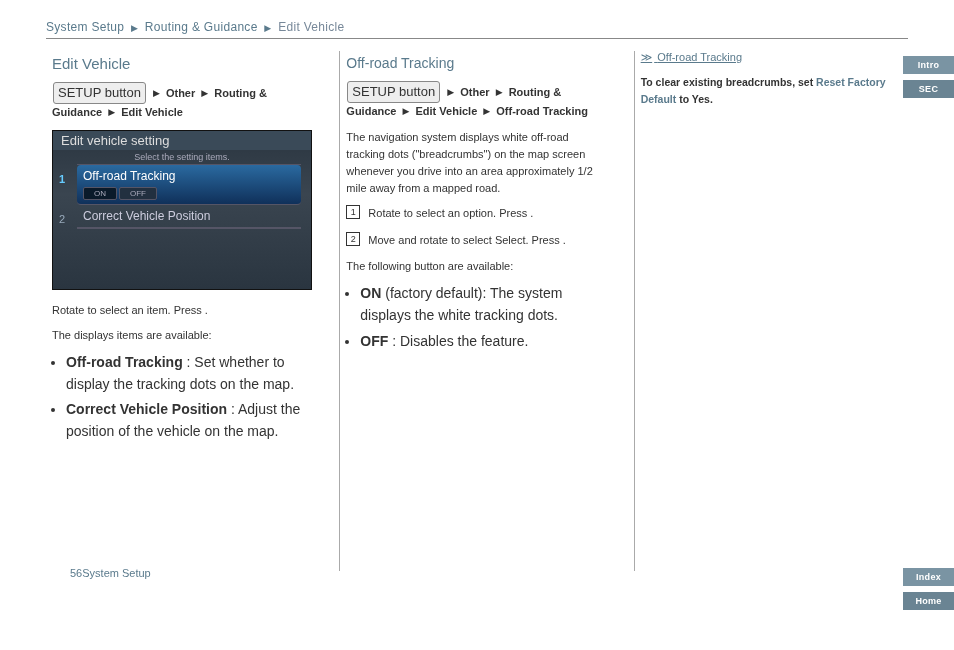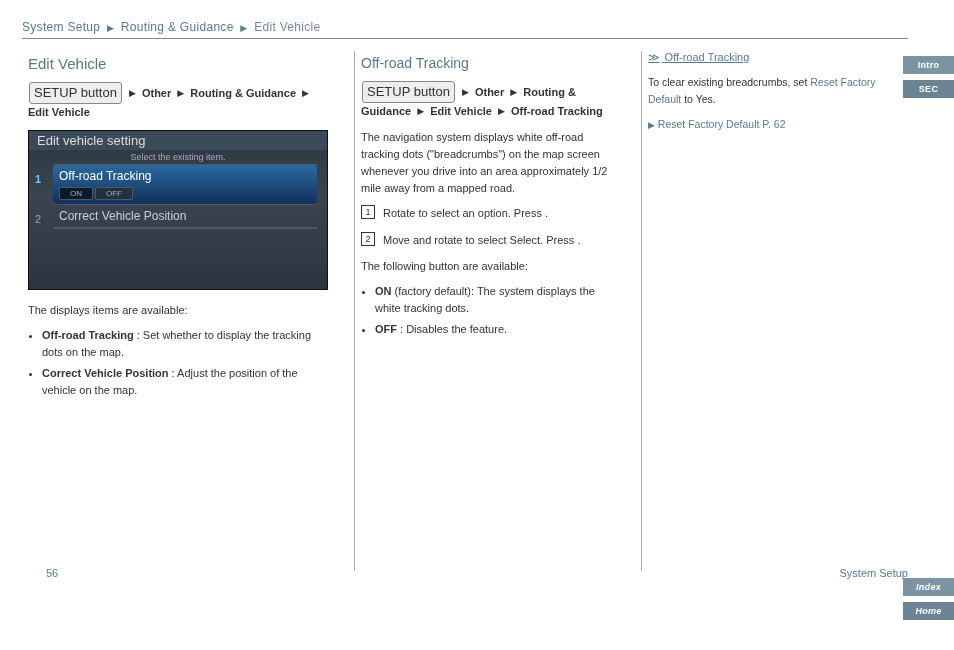--- a/index.html
+++ b/index.html
@@ -9,20 +9,21 @@
     background: #fff;
     font-family: Arial, Helvetica, sans-serif;
     font-size: 11px;
     color: #333;
     position: relative;
     overflow: hidden;
   }
   .page {
     position: relative;
     padding: 20px 46px 20px 22px;
+    margin-left: 24px;
   }
   .header {
     border-bottom: 1px solid #888;
     padding-bottom: 4px;
     margin-bottom: 12px;
     font-size: 12px;
     color: #5a7a8c;
     letter-spacing: 0.3px;
   }
   .breadcrumb-sep {
@@ -60,21 +61,21 @@
     border: 1px solid #888;
     border-radius: 3px;
     padding: 0 4px;
     font-size: 13px;
     background: #eee;
     margin: 0 1px;
   }
 
   
   .device {
-    width: 300px;
+    width: 260px;
     height: 160px;
     background: linear-gradient(#2a3540, #3a4550 40%, #2a3540);
     border: 1px solid #111;
     margin-bottom: 12px;
     position: relative;
     font-family: "Arial", sans-serif;
     color: #ccd;
     overflow: hidden;
   }
   .dev-title {
@@ -124,21 +125,21 @@
     padding: 1px 10px;
     background: #223040;
     border: 1px solid #556;
     border-radius: 2px;
     color: #aab;
   }
   .toggle span.on { background: #0a1a2a; }
 
   .body-text { font-size: 11px; line-height: 1.55; }
   .body-text p { margin-bottom: 8px; }
-  .body-text ul { margin: 4px 0 8px 14px; font-size: 11px; }
+  .body-text ul { margin: 4px 0 8px 14px; font-size: 14px; }
   .body-text li { margin-bottom: 4px; }
 
   .steps { margin: 8px 0; }
   .step { display:flex; gap:8px; margin-bottom:10px; font-size:11px; line-height:1.5; }
   .step .num {
     display:inline-block;
     width:14px; height:14px;
     border:1px solid #333;
     text-align:center;
     font-size:9px;
@@ -150,45 +151,44 @@
     font-size: 11px;
     color: #5a7a8c;
     margin-bottom: 10px;
     text-decoration: underline;
   }
   .arrow-icon {
     color: #5a7a8c;
     font-size: 11px;
     margin-right: 2px;
   }
-  .note-text { font-size: 10.5px; line-height: 1.6; }
+  .note-text { font-size: 10.5px; line-height: 1.6; font-weight: bold; }
   .note-text p { margin-bottom: 8px; }
   .link-in-text { color: #5a7a8c; }
 
   .footer {
     position: absolute;
     bottom: 12px;
     left: 46px;
     right: 46px;
     display: flex;
-    justify-content: space-between;
     font-size: 11px;
     color: #5a7a8c;
   }
 
   
   .side-tabs-top, .side-tabs-bottom {
     position: absolute;
     right: 0;
     display: flex;
     flex-direction: column;
     gap: 6px;
   }
   .side-tabs-top { top: 56px; }
-  .side-tabs-bottom { bottom: 30px; font-style: italic; }
+  .side-tabs-bottom { bottom: 40px; }
   .side-tab {
     background: #7a94a3;
     color: #fff;
     font-size: 9px;
     font-weight: bold;
     padding: 4px 5px;
     text-align: center;
     width: 51px;
     cursor: pointer;
     letter-spacing: 0.3px;
@@ -216,38 +216,39 @@
         <span class="breadcrumb-sep">▶</span>
         <b>Other</b>
         <span class="breadcrumb-sep">▶</span>
         <b>Routing &amp; Guidance</b>
         <span class="breadcrumb-sep">▶</span>
         <b>Edit Vehicle</b>
       </div>
 
       <div class="device">
         <div class="dev-title">Edit vehicle setting</div>
-        <div class="dev-sub">Select the existing item.</div>
+        <div class="dev-sub">Select the setting items.</div>
         <div class="dev-list">
           <div class="dev-row selected">
             <span class="dev-num sel">1</span>
             <span>Off-road Tracking</span>
             <div class="toggle">
               <span class="on">ON</span>
               <span>OFF</span>
             </div>
           </div>
           <div class="dev-row">
             <span class="dev-num">2</span>
             <span>Correct Vehicle Position</span>
           </div>
         </div>
       </div>
 
       <div class="body-text">
+        <p>Rotate to select an item. Press .</p>
         <p>The displays items are available:</p>
         <ul>
           <li>
             <b>Off-road Tracking</b>
             <span>: Set whether to display the tracking dots on the map.</span>
           </li>
           <li>
             <b>Correct Vehicle Position</b>
             <span>: Adjust the position of the vehicle on the map.</span>
           </li>
@@ -303,25 +304,20 @@
       <div class="col3-title">
         <span class="arrow-icon">≫</span>
         <span>Off-road Tracking</span>
       </div>
       <div class="note-text">
         <p>
           <span>To clear existing breadcrumbs, set </span>
           <span class="link-in-text">Reset Factory Default</span>
           <span> to Yes.</span>
         </p>
-        <p>
-          <span style="color:#5a7a8c; font-size:9px;">▶</span>
-          <span class="link-in-text">Reset Factory Default</span>
-          <span style="color:#5a7a8c;">P. 62</span>
-        </p>
       </div>
     </div>
 
   </div>
 
   <div class="footer">
     <span>56</span>
     <span>System Setup</span>
   </div>
 </div>

